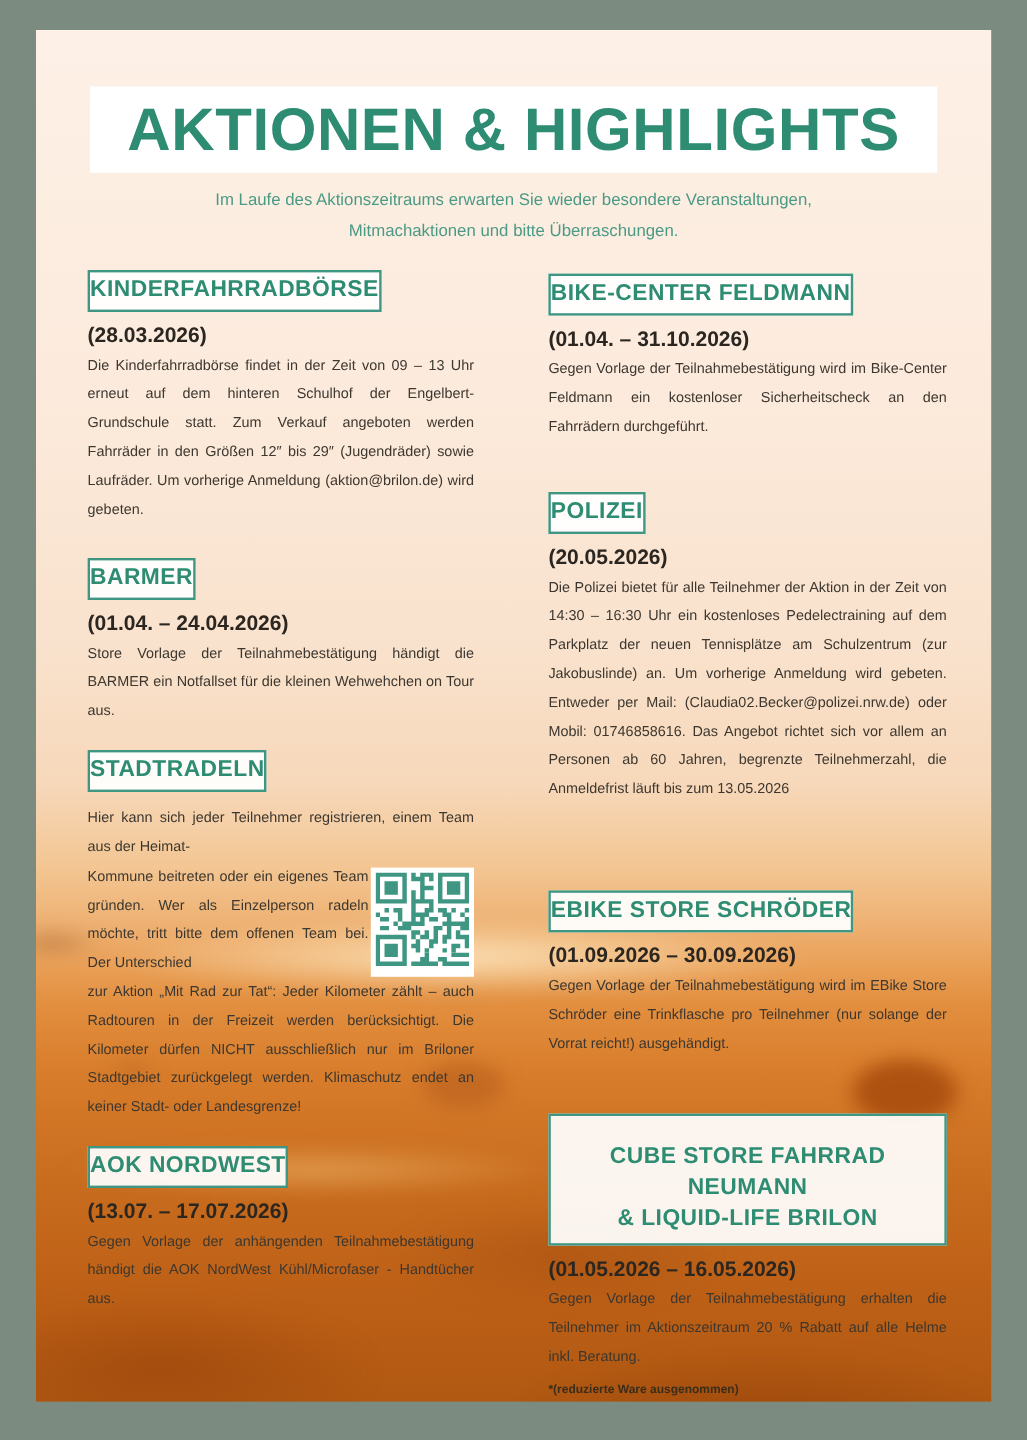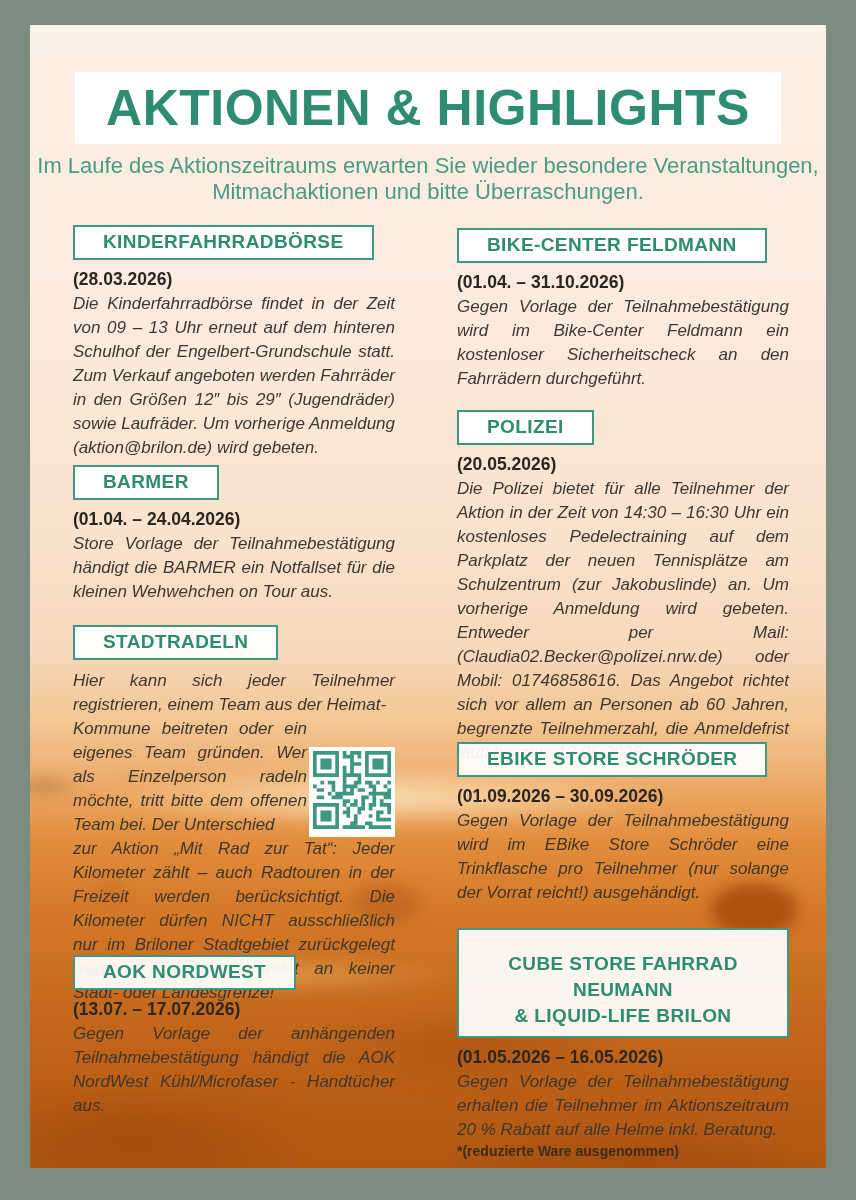--- a/index.html
+++ b/index.html
@@ -33,45 +33,45 @@
   }
   .titlebar{
     position:absolute;left:45px;top:47px;width:706px;height:72px;
     background:#ffffff;display:flex;align-items:center;justify-content:center;
   }
   .title{
     font-size:50px;font-weight:800;color:#2d8c72;letter-spacing:.5px;white-space:nowrap;
   }
   .subtitle{
     position:absolute;top:128px;left:0;width:100%;text-align:center;
-    color:#4b9a85;font-size:22px;line-height:26px;font-weight:500;
+    color:#4b9a85;font-size:14px;line-height:26px;font-weight:500;
   }
   .section{position:absolute;}
   .col-l{left:43px;width:322px;}
   .col-r{left:427px;width:332px;}
   .sec-title{
     display:inline-block;background:rgba(255,255,255,.93);
     border:2px solid #3f9682;color:#2d8c72;
     font-weight:700;font-size:19px;letter-spacing:.4px;
-    padding:4px 28px 5px;white-space:nowrap;
+    padding:4px 0 5px;white-space:nowrap;
   }
   .cube-title{
     display:block;text-align:center;white-space:normal;
     padding:21px 6px 7px;line-height:26px;
   }
   .date{font-weight:700;color:#2b2620;font-size:17.5px;margin:9px 0 2px;}
   .body{
-    color:#3d372f;font-size:17px;line-height:24px;text-align:justify;
-    hyphens:auto;font-style:italic;-webkit-hyphens:auto;
+    color:#3d372f;font-size:12px;line-height:24px;text-align:justify;
+    hyphens:auto;-webkit-hyphens:auto;
   }
   .mt{margin-top:9px;}
   .qr-row{display:flex;justify-content:space-between;align-items:flex-end;}
   .qr-text{width:234px;}
   .qr-box{background:#ffffff;padding:4px;margin-top:6px;}
-  .note{font-size:14px;font-weight:700;color:#3a2d1a;margin-top:1px;text-align:left;}
+  .note{font-size:10px;font-weight:700;color:#3a2d1a;margin-top:11px;text-align:left;}
 </style>
 </head>
 <body>
 
 <div class="page">
   <div class="blobs"></div>
 
   <div class="titlebar">
     <div class="title">AKTIONEN &amp; HIGHLIGHTS</div>
   </div>

